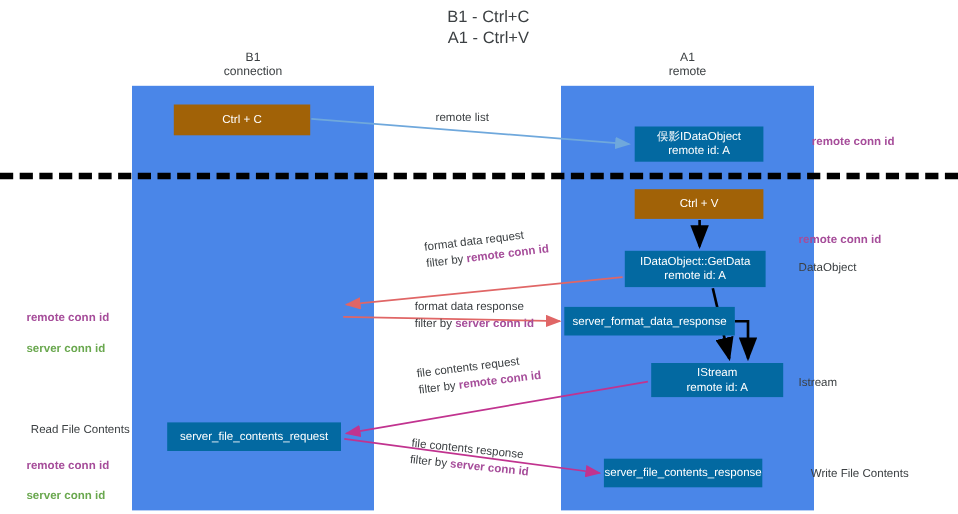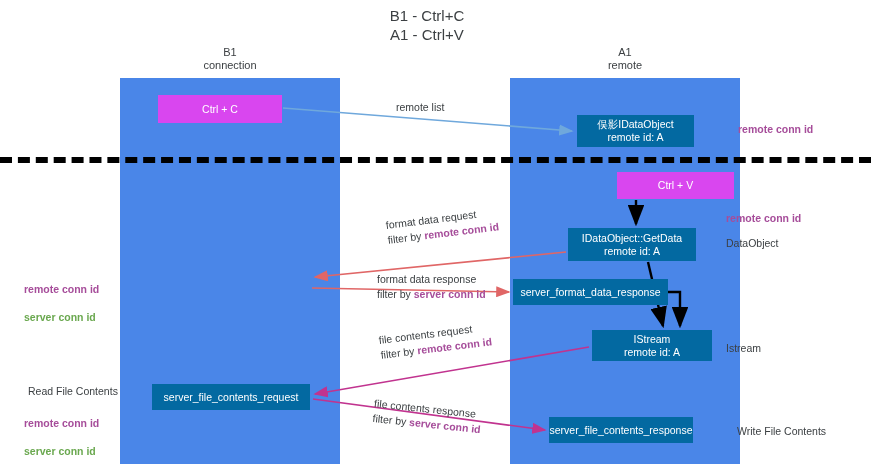--- a/index.html
+++ b/index.html
@@ -11,21 +11,21 @@
   }
   #stage{position:absolute;inset:0;}
 
   
   .lane{position:absolute;background:#4a86e8;}
   #lane-b1{left:120px;top:78px;width:220px;height:386px;}
   #lane-a1{left:510px;top:78px;width:230px;height:386px;}
 
   
   #title{
-    position:absolute;left:0;top:6px;width:854px;text-align:center;
+    position:absolute;left:17px;top:6px;width:854px;text-align:center;
     font-size:15px;line-height:19px;color:#3c4043;white-space:pre-line;
   }
 
   
   .col-head{
     position:absolute;text-align:center;font-size:11px;line-height:13px;
     color:#3c4043;white-space:pre-line;
   }
   #head-b1{left:140px;top:46px;width:180px;}
   #head-a1{left:525px;top:46px;width:200px;}
@@ -36,26 +36,26 @@
     border-top:6px dashed #000000;
   }
 
   
   .node{
     position:absolute;box-sizing:border-box;
     display:flex;flex-direction:column;align-items:center;justify-content:center;
     color:#ffffff;font-size:10.5px;line-height:13px;text-align:center;
     white-space:pre-line;padding:2px 4px;
   }
-  .node.green{background:#d946ef;}
+  .node.green{background:#a16207;}
   .node.orange{background:#0369a1;}
 
   #n-ctrlc{left:158px;top:95px;width:124px;height:28px;}
   #n-idataobject{left:577px;top:115px;width:117px;height:32px;}
-  #n-ctrlv{left:577px;top:172px;width:117px;height:27px;margin-left:40px;}
+  #n-ctrlv{left:577px;top:172px;width:117px;height:27px;}
   #n-getdata{left:568px;top:228px;width:128px;height:33px;}
   #n-fmt-req{left:152px;top:268px;width:158px;height:27px;}
   #n-fmt-res{left:513px;top:279px;width:155px;height:26px;}
   #n-istream{left:592px;top:330px;width:120px;height:31px;}
   #n-file-req{left:152px;top:384px;width:158px;height:26px;}
   #n-file-res{left:549px;top:417px;width:144px;height:26px;}
 
   
   #arrows{position:absolute;left:0;top:0;width:871px;height:467px;overflow:visible;}
 

